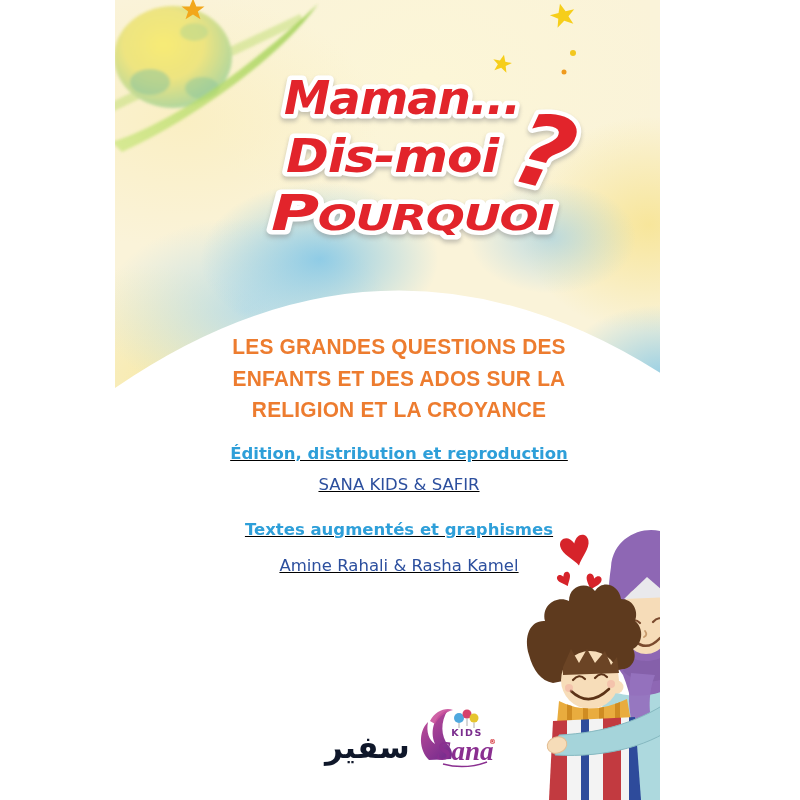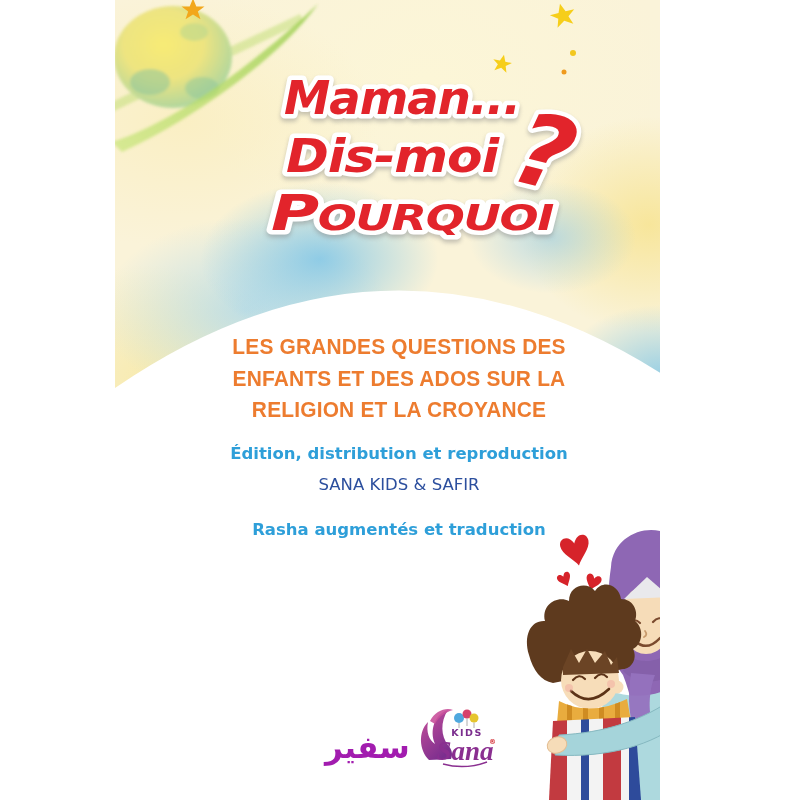--- a/index.html
+++ b/index.html
@@ -32,29 +32,29 @@
   .title-line2{font-size:47px;}
   .title-line3{font-size:50px;font-variant:small-caps;}
   .title-qmark{font-size:100px;stroke-width:10px;}
 
   .subtitle{position:absolute;left:0;top:331px;width:568px;text-align:center;
       color:#ED7C2F;font-weight:700;font-size:22px;line-height:31.5px;letter-spacing:.2px;
       transform:scaleX(.95);transform-origin:50% 50%;
       font-family:"Liberation Sans",sans-serif;}
 
   .credits{position:absolute;left:0;top:444px;width:568px;text-align:center;}
-  .credit-group{margin:0 0 22px 0;}
+  .credit-group{margin:0 0 22px 0;text-decoration:underline;}
   .credit-group.g2{margin-bottom:12px;}
   .credit-heading{color:#2E9FD9;font-weight:700;font-size:16.5px;line-height:20px;margin-bottom:7px;}
   .credit-name{color:#2C4F9E;font-size:16.5px;line-height:27px;}
 
   .characters-svg{position:absolute;left:408px;top:525px;}
 
   .safir-logo{position:absolute;left:210px;top:729px;width:74px;text-align:center;
-      color:#a21caf;font-weight:700;font-size:31px;line-height:36px;}
+      color:#0f172a;font-weight:700;font-size:31px;line-height:36px;}
   .sana-svg{position:absolute;left:300px;top:702px;}
   .sana-kids-text{font-family:"DejaVu Sans",sans-serif;font-weight:700;font-size:9.5px;
       letter-spacing:1.5px;fill:#7B2E8E;}
   .sana-name-text{font-family:"Liberation Serif",serif;font-style:italic;font-weight:700;
       font-size:27px;fill:#8A2F90;}
   .sana-reg-text{font-size:7px;fill:#D2232A;font-weight:700;}
 </style>
 </head>
 <body>
 
@@ -119,23 +119,24 @@
       <div>ENFANTS ET DES ADOS SUR LA</div>
       <div>RELIGION ET LA CROYANCE</div>
     </div>
 
     <div class="credits">
       <div class="credit-group">
         <div class="credit-heading">Édition, distribution et reproduction</div>
         <div class="credit-name">SANA KIDS &amp; SAFIR</div>
       </div>
       <div class="credit-group g2">
-        <div class="credit-heading">Rasha augmentés et traduction</div>
+        <div class="credit-heading">Textes augmentés et graphismes</div>
       </div>
       <div class="credit-group">
+        <div class="credit-name">Amine Rahali &amp; Rasha Kamel</div>
       </div>
     </div>
 
     <svg class="characters-svg" width="160" height="275" viewBox="0 0 160 275">
       <defs>
         <clipPath id="collarClip">
             <path d="M36,176 Q67,192 104,174 L108,196 Q68,212 34,198 Z"></path>
           </clipPath>
         <clipPath id="scarfClip">
             <path d="M30,196 L112,192 L118,275 L26,275 Z"></path>

